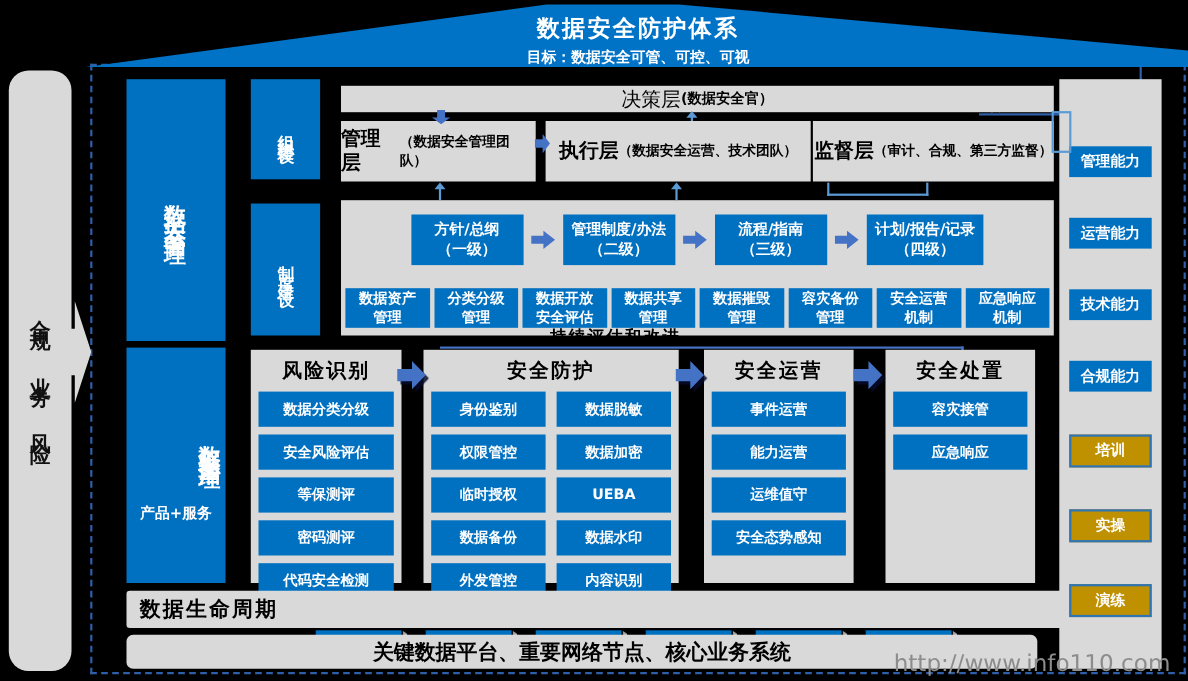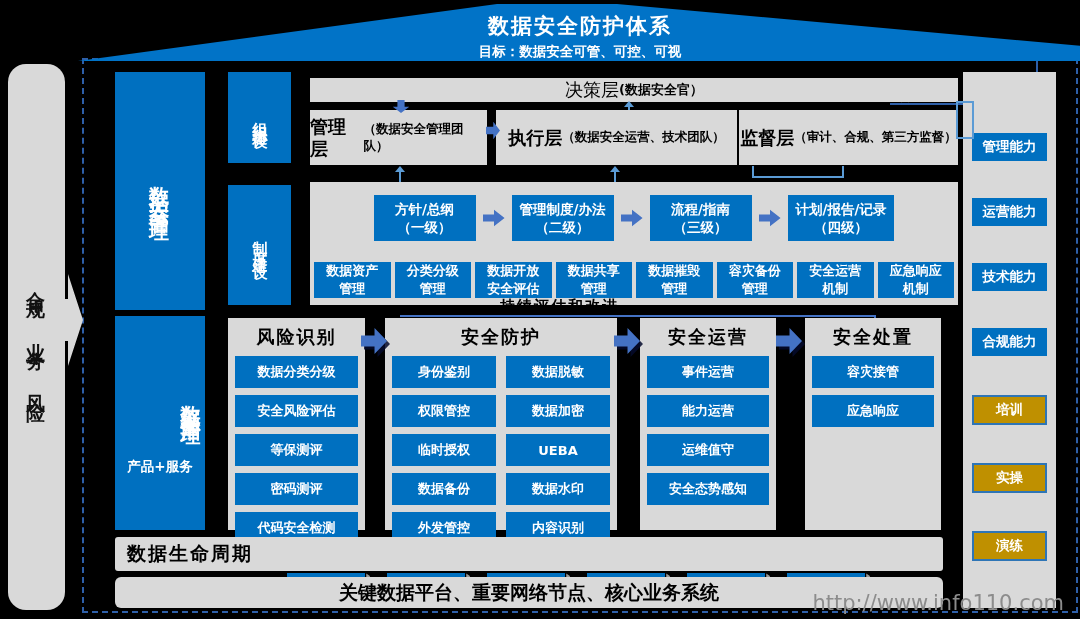--- a/index.html
+++ b/index.html
@@ -89,21 +89,21 @@
   #gcol-protect .gitem{width:104px;}
   #gcol-operate{left:640px;width:136px;}
   #gcol-dispose{left:805px;width:136px;}
   .garr-wrap{position:absolute;z-index:3;filter:drop-shadow(3px 3px 0 rgba(5,10,45,.85));}
   .garr-wrap .blk-arrow{width:26px;height:28px;display:block;}
   #garr-1{left:361px;top:327px;}
   #garr-2{left:614px;top:327px;}
   #garr-3{left:776px;top:327px;}
 
   
-  #lifecycle-bar{left:115px;top:537px;width:828px;height:34px;border-radius:3px;z-index:2;}
+  #lifecycle-bar{left:115px;top:537px;width:828px;height:34px;border-radius:3px;z-index:2;padding-left:27px;}
   #lifecycle-label{position:absolute;left:12px;top:0;height:34px;display:flex;align-items:center;
                    font-size:19px;font-weight:bold;color:#000;letter-spacing:2px;}
   #stages-row{position:absolute;left:172px;top:4px;display:flex;align-items:center;}
   .stage-unit{display:flex;align-items:center;margin-top:32px;}
   .stage{width:78px;height:26px;font-size:14px;}
   .chev{display:block;}
 
   
   #foundation-bar{left:115px;top:577px;width:828px;height:31px;border-radius:6px;z-index:2;
       display:flex;align-items:center;justify-content:center;font-size:19px;font-weight:bold;color:#000;}

